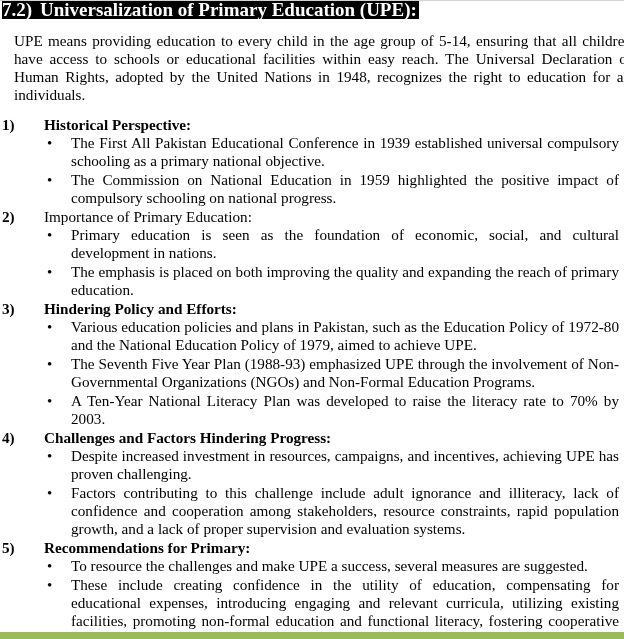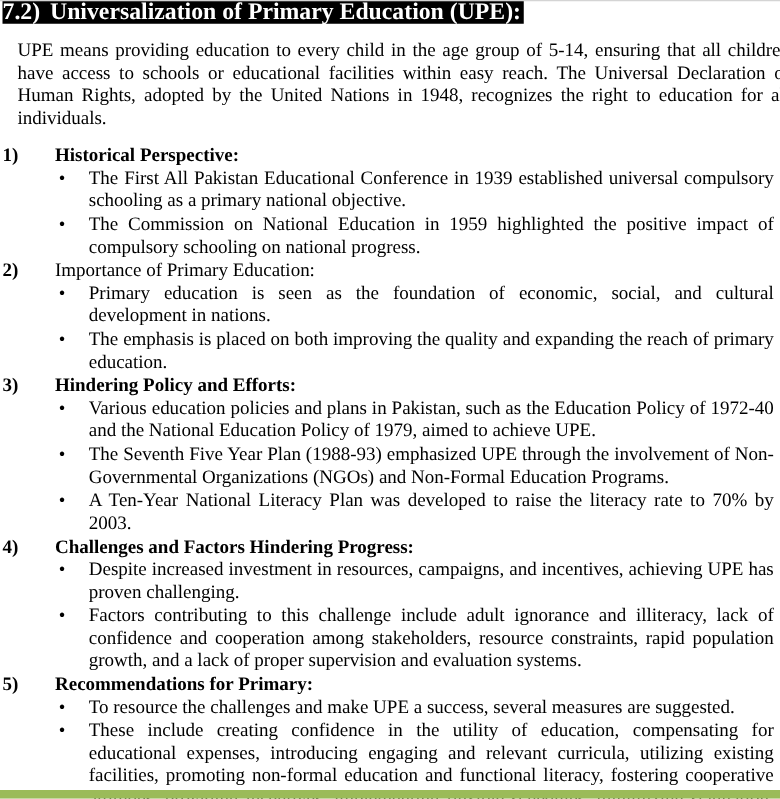--- a/index.html
+++ b/index.html
@@ -132,21 +132,21 @@
     </ul>
   </div>
 
   
   <div class="section">
     <div class="sec-head">
       <span class="sec-num">3)</span>
       <span class="sec-title bold">Hindering Policy and Efforts:</span>
     </div>
     <ul class="bullets">
-      <li><span class="dot">•</span><span>Various education policies and plans in Pakistan, such as the Education Policy of 1972-40 and the National Education Policy of 1979, aimed to achieve UPE.</span></li>
+      <li><span class="dot">•</span><span>Various education policies and plans in Pakistan, such as the Education Policy of 1972-80 and the National Education Policy of 1979, aimed to achieve UPE.</span></li>
       <li><span class="dot">•</span><span>The Seventh Five Year Plan (1988-93) emphasized UPE through the involvement of Non-Governmental Organizations (NGOs) and Non-Formal Education Programs.</span></li>
       <li><span class="dot">•</span><span>A Ten-Year National Literacy Plan was developed to raise the literacy rate to 70% by 2003.</span></li>
     </ul>
   </div>
 
   
   <div class="section">
     <div class="sec-head">
       <span class="sec-num">4)</span>
       <span class="sec-title bold">Challenges and Factors Hindering Progress:</span>

